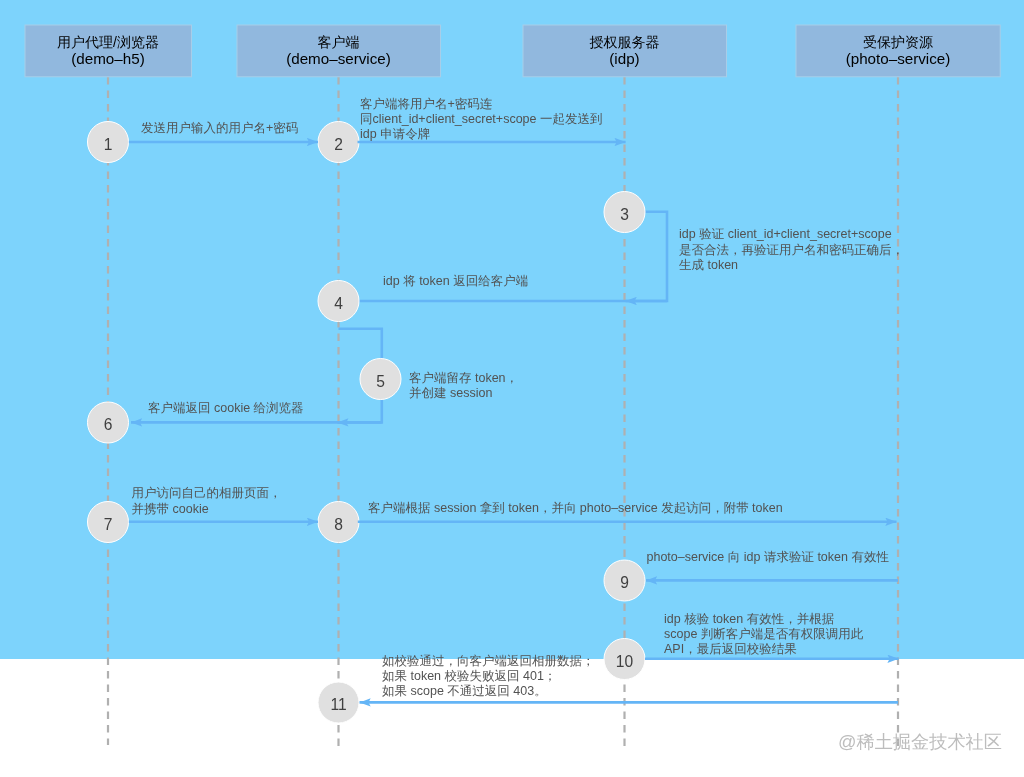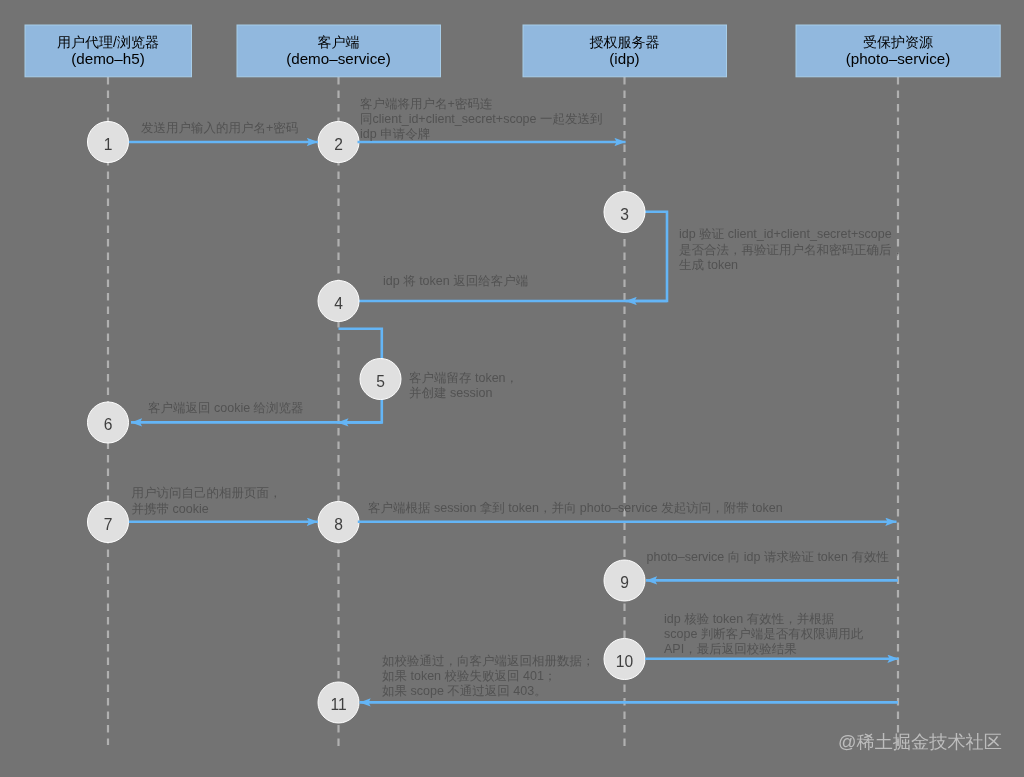--- a/index.html
+++ b/index.html
@@ -1,18 +1,18 @@
 <!DOCTYPE html>
 <html><head>
 <meta charset="utf-8">
 <style>
   html,body{margin:0;padding:0;background:#ffffff;}
   body{width:1024px;height:777px;overflow:hidden;
        font-family:"Liberation Sans","DejaVu Sans",sans-serif;}
-  #stage{position:relative;width:1024px;height:777px;background:#737373;}
+  #stage{position:relative;width:1024px;height:659px;background:#7dd3fc;}
   svg{position:absolute;left:0;top:0;display:block;}
   .actor-txt{font-family:"Liberation Sans","DejaVu Sans",sans-serif;font-size:14px;fill:#000000;text-anchor:middle;}
   .actor-txt.lat{font-size:15.2px;}
   .node-txt{font-family:"Liberation Sans","DejaVu Sans",sans-serif;font-size:15.6px;fill:#3F3F3F;text-anchor:middle;}
   .msg-txt{font-family:"Liberation Sans","DejaVu Sans",sans-serif;font-size:12.5px;fill:#525252;}
   .wm-txt{font-family:"Liberation Sans","DejaVu Sans",sans-serif;font-size:18.2px;fill:#BDBDBD;}
 </style>
 </head>
 <body>
 

